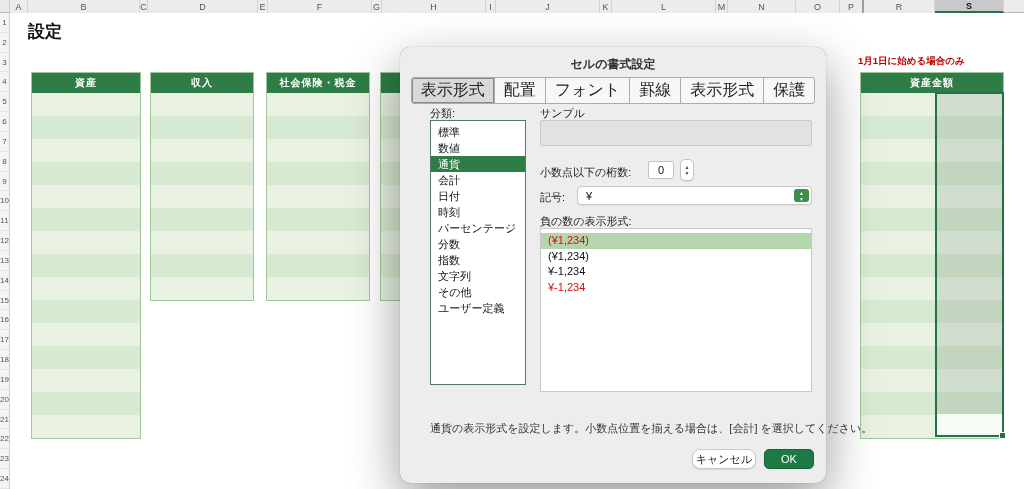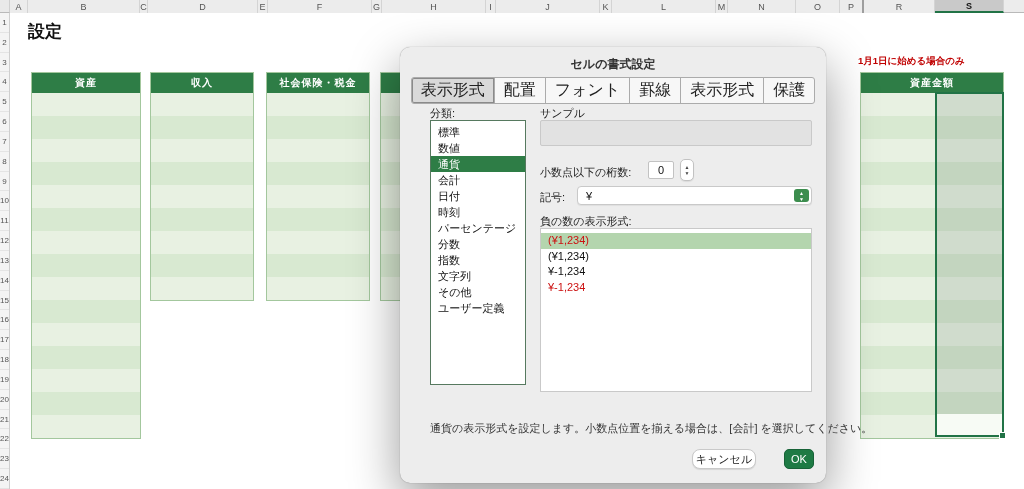--- a/index.html
+++ b/index.html
@@ -78,21 +78,21 @@
   #neg-list { position:absolute; left:140px; top:181px; width:272px; height:164px; background:#fff;
               border:1px solid #c9c9c9; padding-top:4px; overflow:hidden; }
   .neg-item { height:15.5px; line-height:15.5px; padding-left:7px; font-size:11px; color:#111; }
   .neg-item.red { color:#cc1111; }
   .neg-item.selected { background:#b4d5ae; }
 
   #dlg-desc { position:absolute; left:30px; top:374px; width:376px; font-size:11px; color:#333; white-space:nowrap; }
   #btn-cancel { position:absolute; right:70px; bottom:14px; width:64px; height:20px; background:#fff;
                 border:1px solid #c9c9c9; border-radius:8px; font-size:11px; color:#222;
                 box-shadow:0 1px 1px rgba(0,0,0,.1); font-family:inherit; }
-  #btn-ok { position:absolute; right:12px; bottom:14px; width:30px; height:20px; background:#1e7a44;
+  #btn-ok { position:absolute; right:12px; bottom:14px; width:50px; height:20px; background:#1e7a44;
             border:1px solid #176237; border-radius:5px; font-size:11px; color:#fff; font-family:inherit; }
 </style>
 </head>
 <body>
 
 <div id="sheet">
   <div id="corner"></div>
   <div id="col-headers">
       <div class="col-h" style="width: 18px;">A</div>
       <div class="col-h" style="width: 112px;">B</div>

